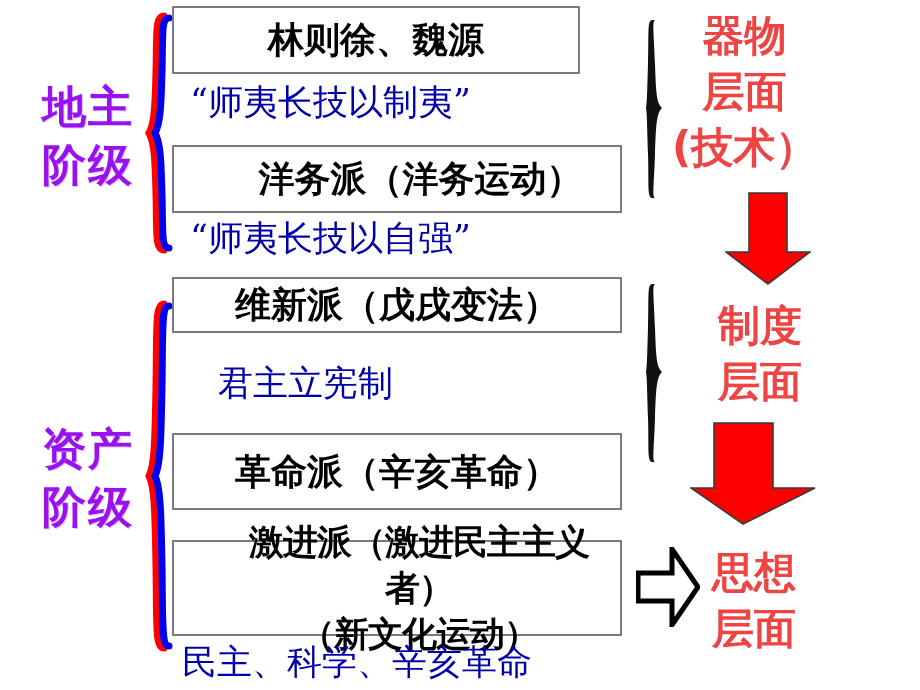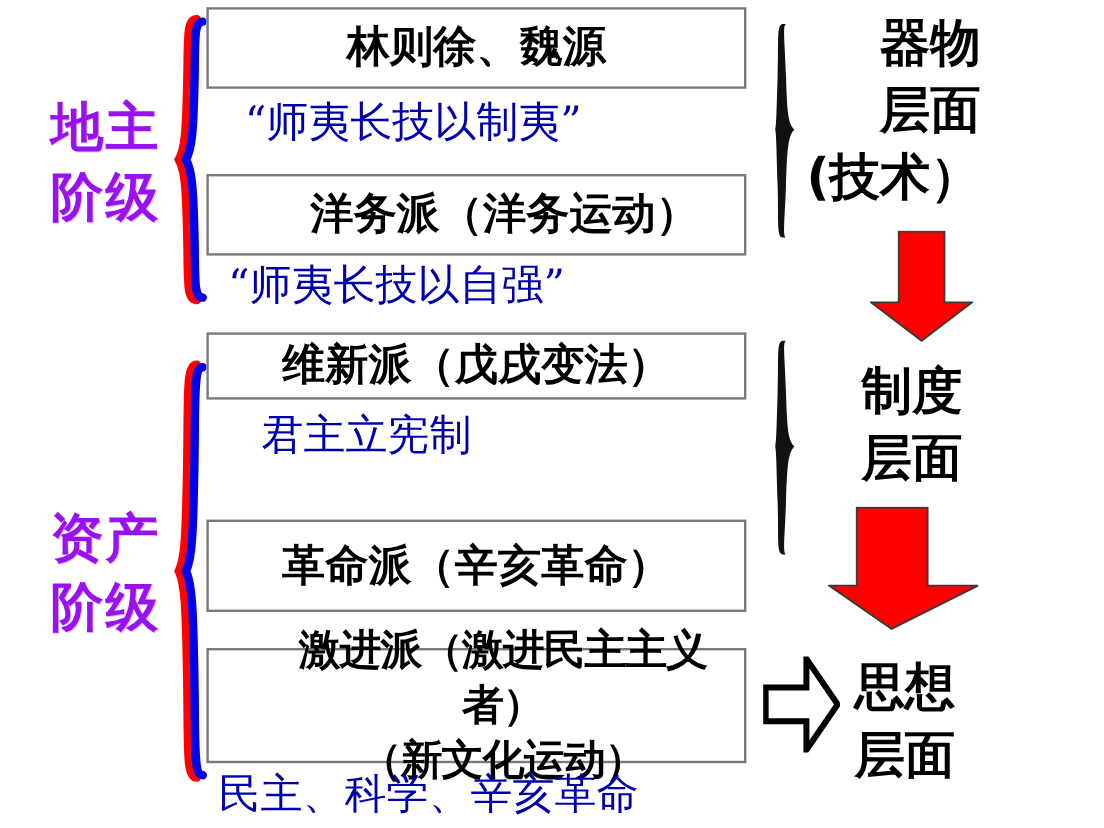--- a/index.html
+++ b/index.html
@@ -51,55 +51,55 @@
   .box-text {
     color: #000000;
     font-weight: bold;
     font-size: 36px;
     line-height: 44px;
     white-space: pre-line;
     text-align: center;
     letter-spacing: 0px;
     font-family: "DejaVu Sans", "Liberation Sans", sans-serif;
   }
-  #box-lin   { left: 172px; top: 6px;   width: 450px; height: 68px; }
+  #box-lin   { left: 172px; top: 6px;   width: 408px; height: 68px; }
   #box-yang  { left: 172px; top: 145px; width: 450px; height: 68px; padding-left: 47px; }
   #box-wei   { left: 172px; top: 277px; width: 450px; height: 56px; }
   #box-ge    { left: 172px; top: 433px; width: 450px; height: 77px; }
   #box-ji    { left: 172px; top: 540px; width: 450px; height: 96px; padding-left: 44px; }
   #box-ji .box-text { font-size: 35px; line-height: 46px; letter-spacing: -1px; }
 
   
   .slogan {
     position: absolute;
     color: #0000AA;
     font-size: 35px;
     line-height: 44px;
     font-family: "DejaVu Serif", "Liberation Serif", serif;
     white-space: nowrap;
   }
-  #slogan-1 { left: 204px; top: 80px;  }
+  #slogan-1 { left: 190px; top: 80px;  }
   #slogan-2 { left: 190px; top: 216px; }
-  #slogan-3 { left: 218px; top: 341px; text-align: center; }
+  #slogan-3 { left: 218px; top: 361px; text-align: center; }
   #slogan-4 { left: 218px; top: 482px; }
   #slogan-5 { left: 182px; top: 640px; }
 
   
   .brace-black { position: absolute; }
   .brace-black svg { display: block; overflow: visible; }
 
   
   .level-label {
     position: absolute;
-    color: #000000;
+    color: #ef4444;
     font-weight: bold;
     font-size: 42px;
     line-height: 56px;
     white-space: pre-line;
-    text-align: right;
+    text-align: center;
     font-family: "DejaVu Sans", "Liberation Sans", sans-serif;
   }
   #level-1 { left: 672px; top: 8px;   }
   #level-2 { left: 718px; top: 298px; }
   #level-3 { left: 712px; top: 545px; }
 
   
   .red-arrow { position: absolute; }
   .red-arrow svg { display: block; }
   #red-arrow-1 { left: 725px; top: 192px; }

